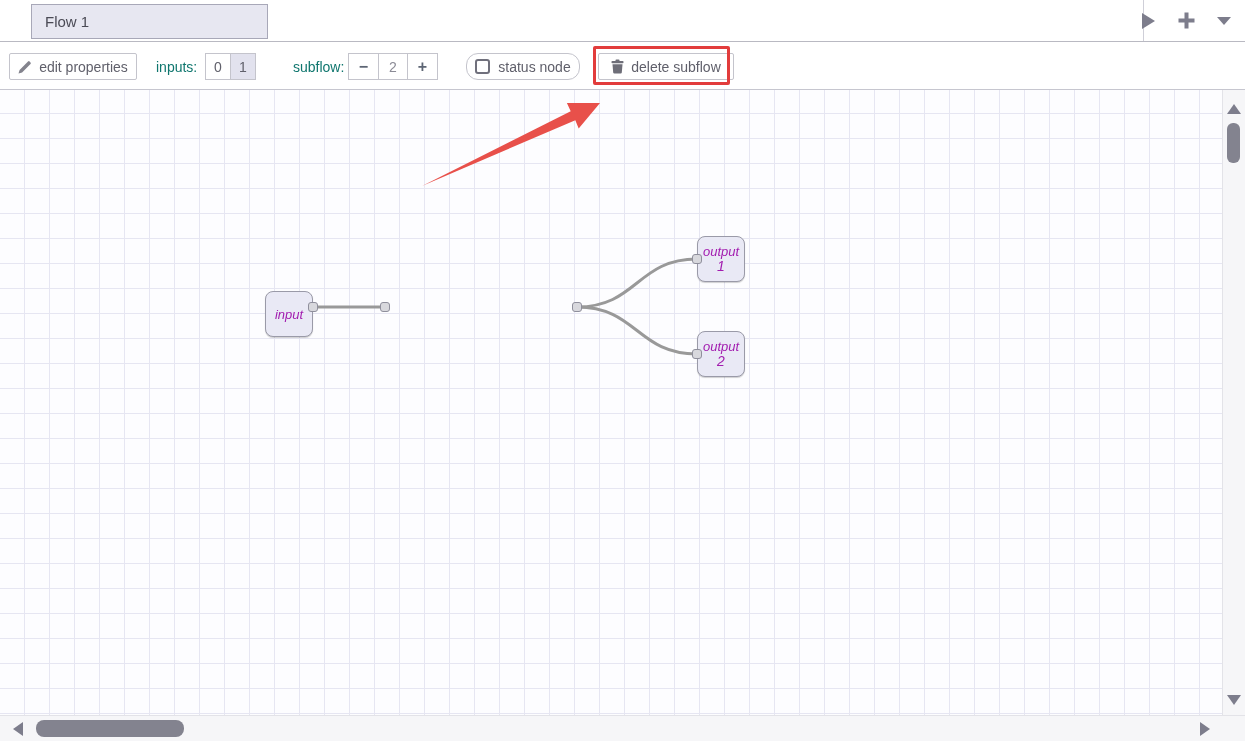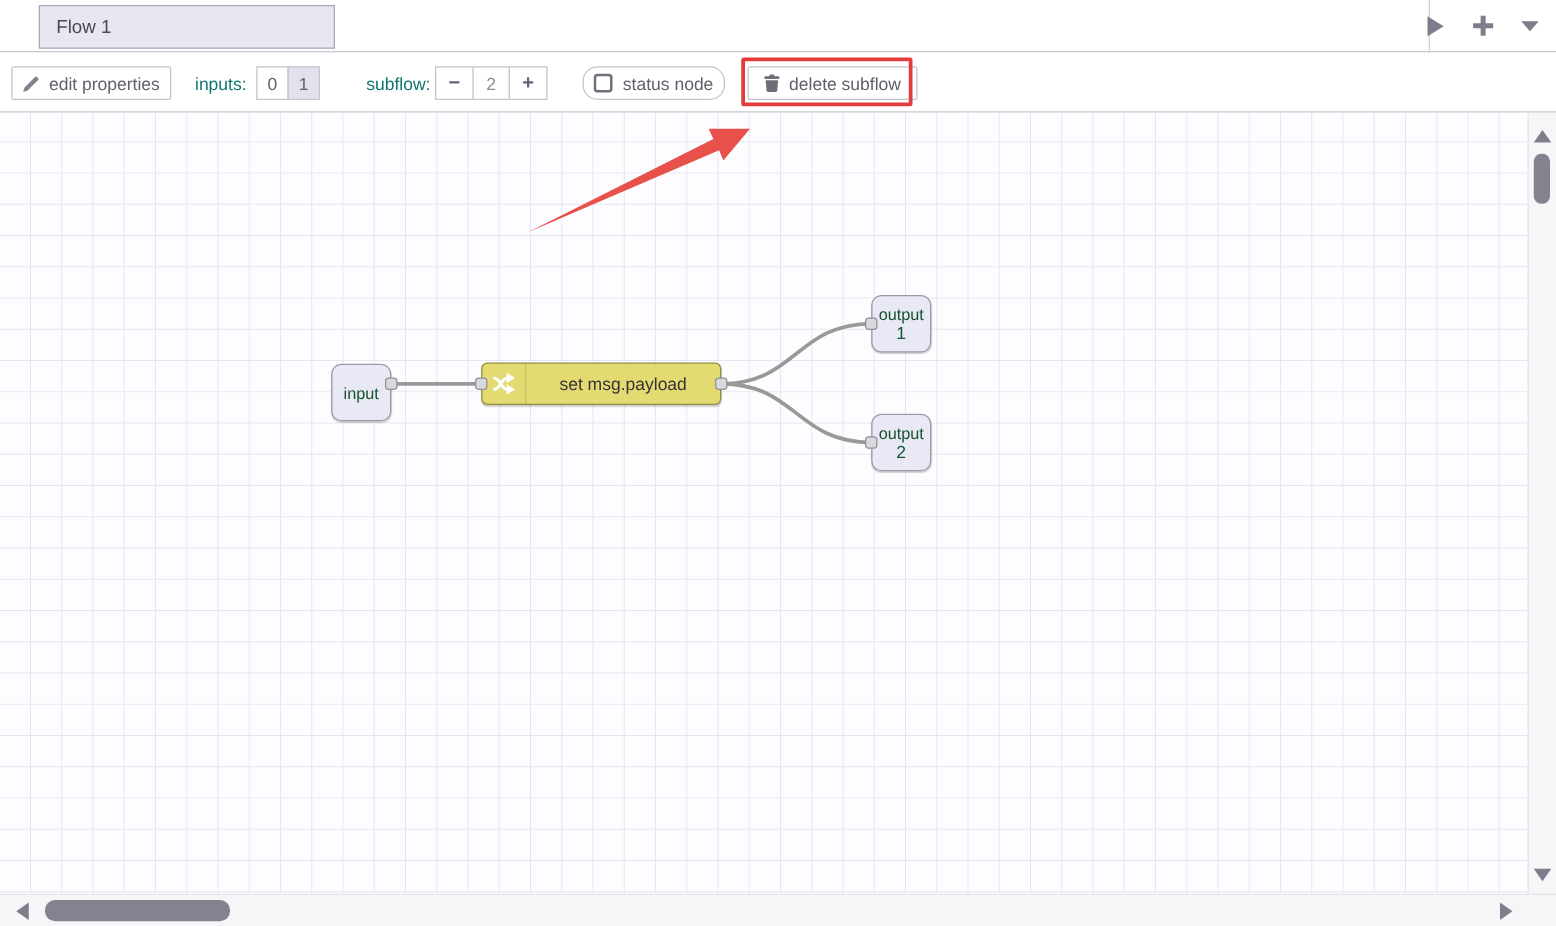--- a/index.html
+++ b/index.html
@@ -81,21 +81,21 @@
     overflow:hidden;
   }
   .wires-svg { position:absolute; left:0; top:0; z-index:1; }
   .node {
     position:absolute; display:flex; align-items:center; justify-content:center;
     box-shadow:0 1px 1px rgba(0,0,0,0.18); cursor:pointer; z-index:2;
   }
   .port-node {
     width:48px; height:46px; border-radius:8px;
     background:#e9e9f5; border:1px solid #9a9aa8;
-    color:#14532d; font-size:13px; flex-direction:column; line-height:15px;
+    color:#a21caf; font-size:13px; flex-direction:column; line-height:15px;font-style:italic;
   }
   .port-node .num { font-size:14px; }
   .change-node {
     left:385px; top:200px; width:192px; height:34px; border-radius:5px;
     background:#e3da71; border:1px solid #938e3c; padding:0;
   }
   .change-icon-box {
     width:35px; height:100%; display:flex; align-items:center; justify-content:center;
     border-right:1px solid rgba(0,0,0,0.12);
   }
@@ -204,31 +204,20 @@
       <path d="M577 217 C637 217 637 169 697 169" stroke="#999999" stroke-width="3" fill="none" stroke-linecap="round"></path>
       <path d="M577 217 C637 217 637 264 697 264" stroke="#999999" stroke-width="3" fill="none" stroke-linecap="round"></path>
       <polygon points="600,13 578.7,38.4 575.3,30.2 422,96 570.7,21.2 566.9,13" fill="#e8504a"></polygon>
     </svg>
 
     <div class="node port-node" style="left:265px;top:201px;">
       <span>input</span>
     </div>
     <div class="port" style="left:308px;top:212px;"></div>
 
-    <div class="node change-node">
-      <div class="change-icon-box">
-        <svg width="24" height="22" viewBox="0 0 26 24">
-          <path d="M4 17 C 11 17, 10 7, 16.5 7" stroke="#ffffff" stroke-width="2.6" fill="none"></path>
-          <polygon points="15.5,2.5 23,7 15.5,11.5" fill="#ffffff"></polygon>
-          <path d="M4 7 C 11 7, 10 17, 16.5 17" stroke="#ffffff" stroke-width="2.6" fill="none"></path>
-          <polygon points="15.5,12.5 23,17 15.5,21.5" fill="#ffffff"></polygon>
-        </svg>
-      </div>
-      <div class="change-label">set msg.payload</div>
-    </div>
     <div class="port" style="left:380px;top:212px;"></div>
     <div class="port" style="left:572px;top:212px;"></div>
 
     <div class="node port-node" style="left:697px;top:146px;">
       <span>output</span>
       <span class="num">1</span>
     </div>
     <div class="port" style="left:692px;top:164px;"></div>
 
     <div class="node port-node" style="left:697px;top:241px;">

